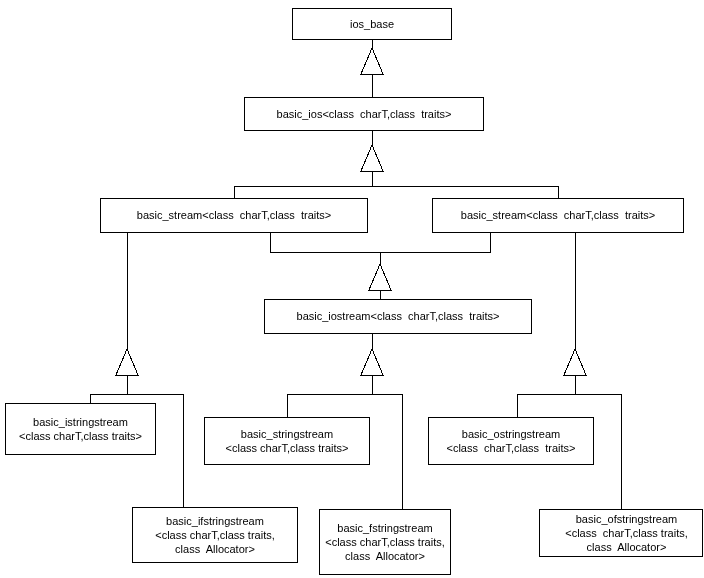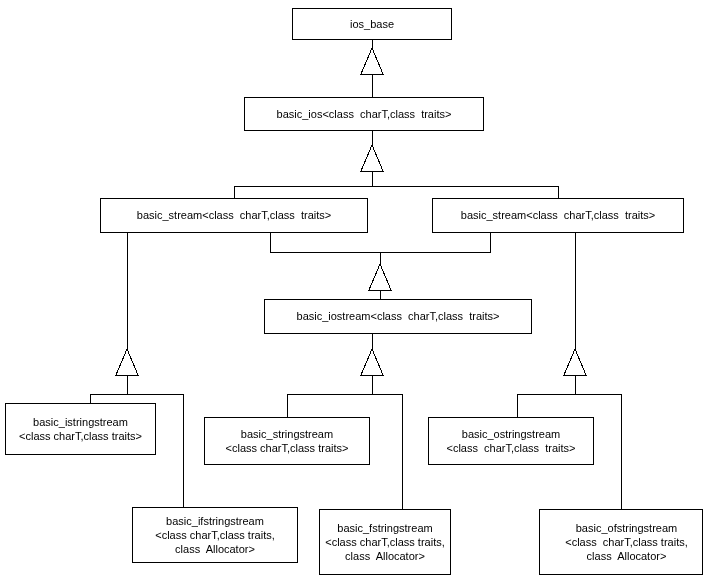--- a/index.html
+++ b/index.html
@@ -76,17 +76,17 @@
   <div class="node" style="left:204px; top:417px; width:166px; height:48px;">basic_stringstream
 &lt;class charT,class traits&gt;</div>
   <div class="node" style="left:428px; top:417px; width:166px; height:48px;">basic_ostringstream
 &lt;class  charT,class  traits&gt;</div>
   <div class="node" style="left:100px; top:507px; width:166px; height:56px;margin-left:32px;">basic_ifstringstream
 &lt;class charT,class traits,
 class  Allocator&gt;</div>
   <div class="node" style="left:319px; top:509px; width:132px; height:66px;">basic_fstringstream
 &lt;class charT,class traits,
 class  Allocator&gt;</div>
-  <div class="node" style="left:539px; top:509px; width:164px; height:66px;padding-left:11px;">basic_ofstringstream
+  <div class="node" style="left:539px; top:509px; width:164px; height:48px;padding-left:11px;">basic_ofstringstream
 &lt;class  charT,class traits,
 class  Allocator&gt;</div>
 
 </div>
 
 </body></html>

